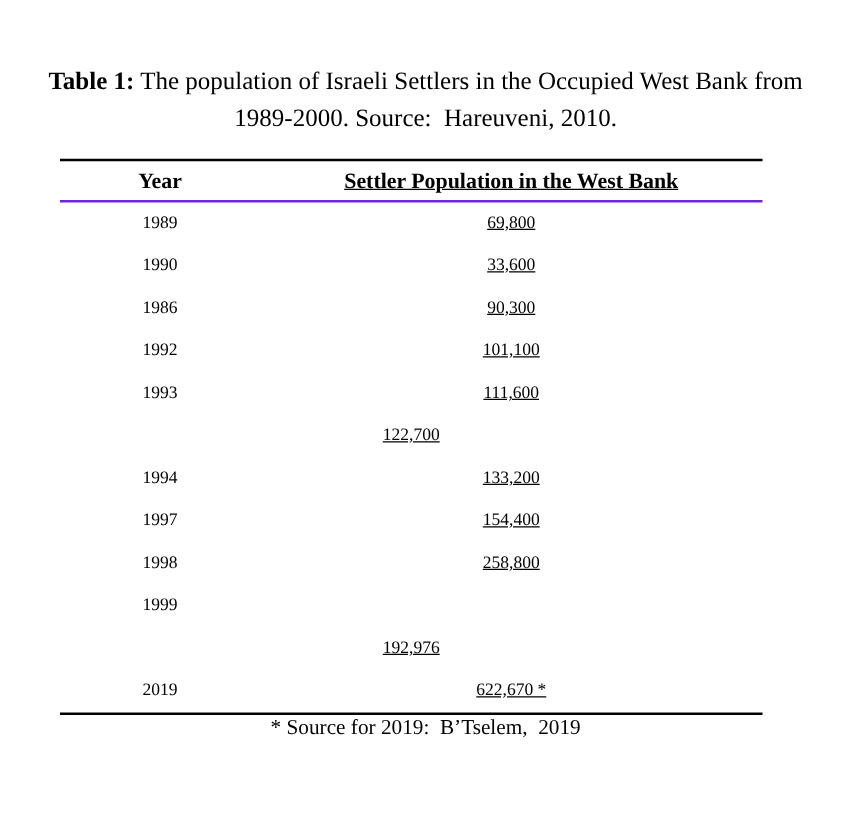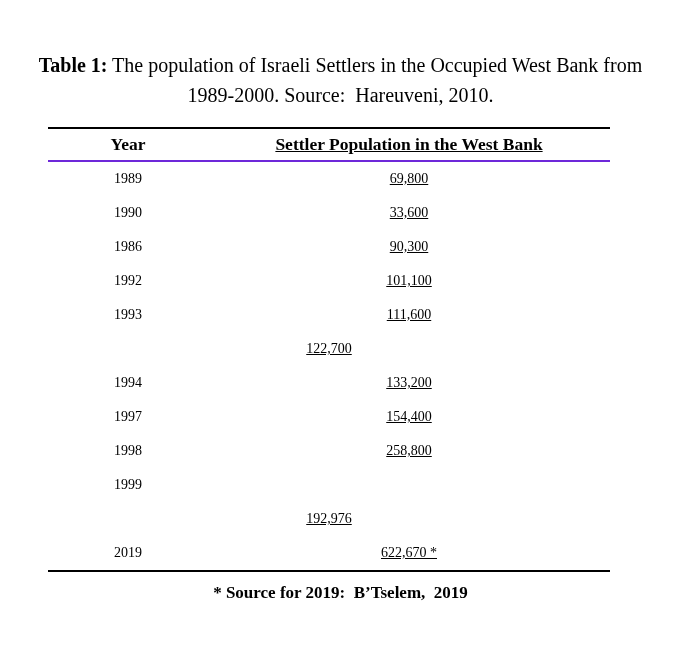--- a/index.html
+++ b/index.html
@@ -36,25 +36,24 @@
   }
   .body-row {
     display: flex;
     align-items: center;
     height: 34px;
     font-size: 14px;
   }
   .col-year { width: 160px; text-align: center; }
   .col-pop  { flex: 1; text-align: center; text-decoration: underline; }
   .footnote {
-    margin: 11px 0 0 0;
+    margin: 0 0 0 0;
     text-align: center;
     font-size: 17px;
     white-space: pre;
-    font-weight: bold;
   }
 </style>
 </head>
 <body>
 
 <div>
 
   <p class="caption">
     <span class="line"><b>Table 1:</b><span> The population of Israeli Settlers in the Occupied West Bank from</span></span>
     <span class="line">1989-2000. Source:  Hareuveni, 2010.</span>

